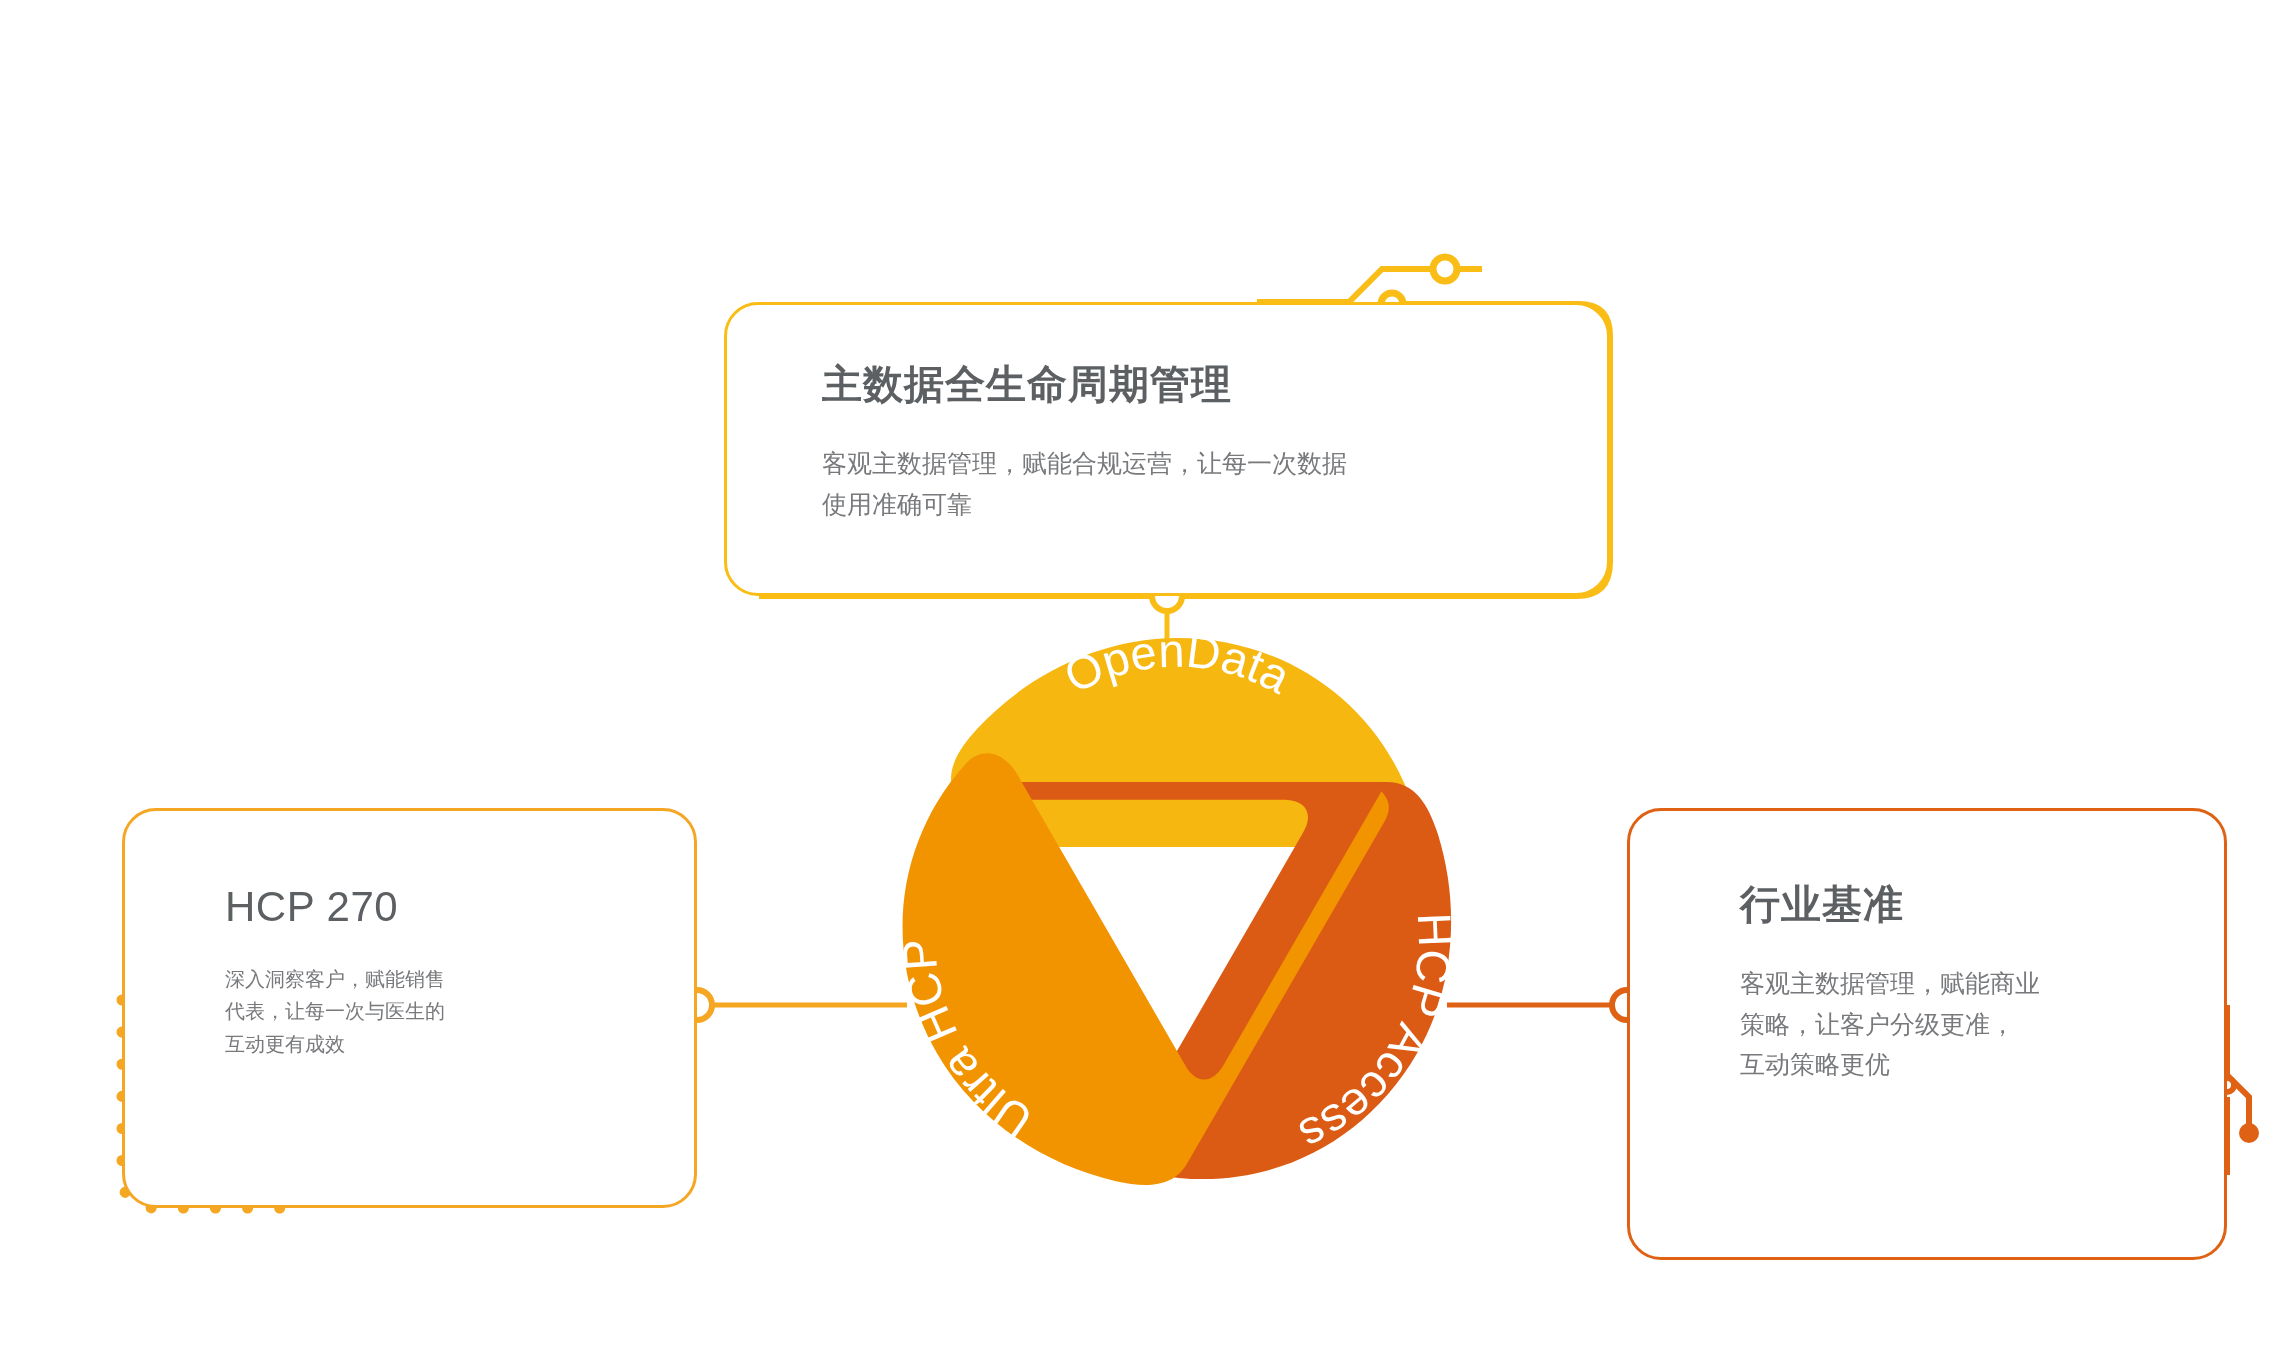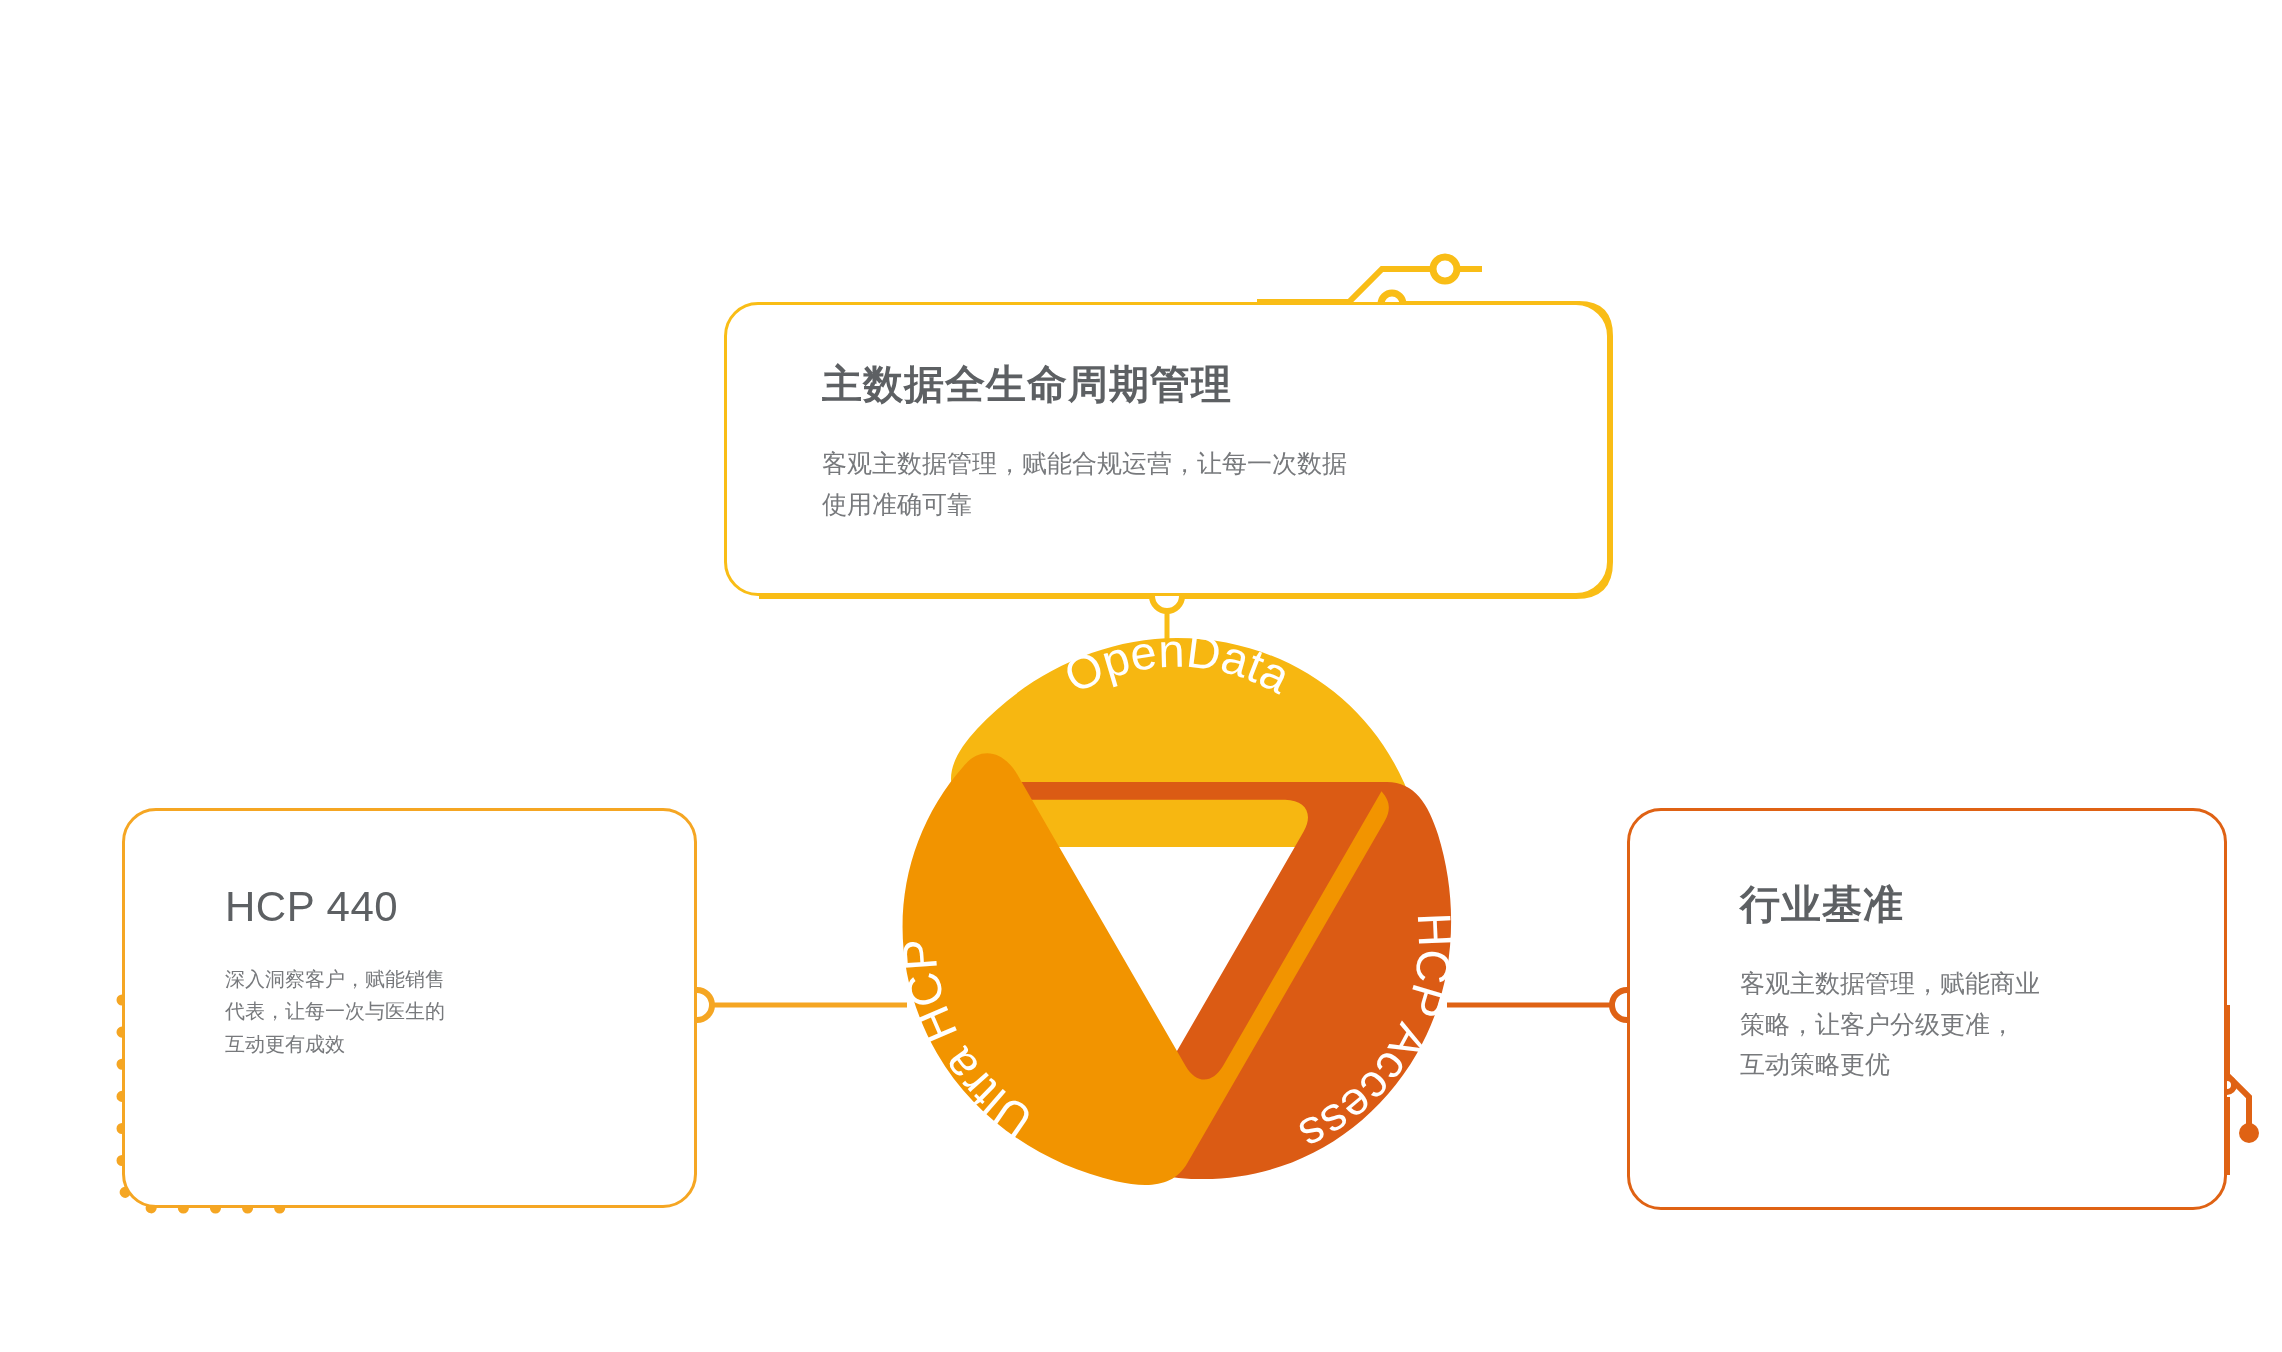--- a/index.html
+++ b/index.html
@@ -100,21 +100,21 @@
     top: 152px;
     width: 420px;
     font-size: 20px;
   }
 
   
   #card-right {
     left: 1600px;
     top: 808px;
     width: 600px;
-    height: 402px;
+    height: 452px;
     border: 3px solid #0f172a;
   }
   #card-right .card-title {
     position: absolute;
     left: 110px;
     top: 70px;
     font-size: 40px;
     letter-spacing: 1px;
   }
   #card-right .card-desc {
@@ -169,21 +169,21 @@
     <path d="M 2200 1097 L 2200 1175" fill="none" stroke="#df6214" stroke-width="6"></path>
   </svg>
 
   <div class="card" id="card-top" style="border-color: rgb(249, 189, 22);">
     <div class="card-title">主数据全生命周期管理</div>
     <div class="card-desc">客观主数据管理，赋能合规运营，让每一次数据
 使用准确可靠</div>
   </div>
 
   <div class="card" id="card-left" style="border-color: rgb(245, 166, 35);">
-    <div class="card-title">HCP 440</div>
+    <div class="card-title">HCP 270</div>
     <div class="card-desc">深入洞察客户，赋能销售
 代表，让每一次与医生的
 互动更有成效</div>
   </div>
 
   <div class="card" id="card-right" style="border-color: rgb(223, 98, 20);">
     <div class="card-title">行业基准</div>
     <div class="card-desc">客观主数据管理，赋能商业
 策略，让客户分级更准，
 互动策略更优</div>

